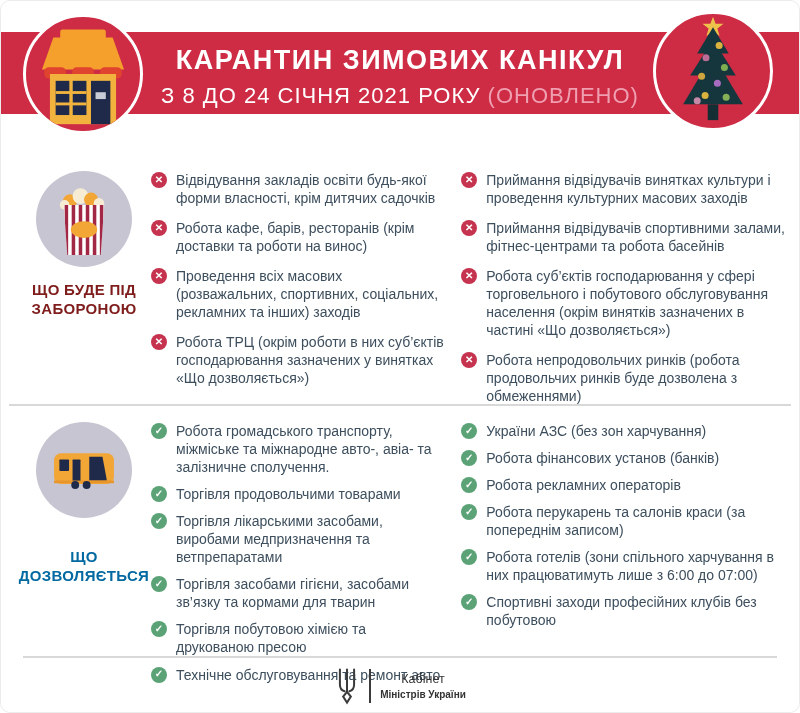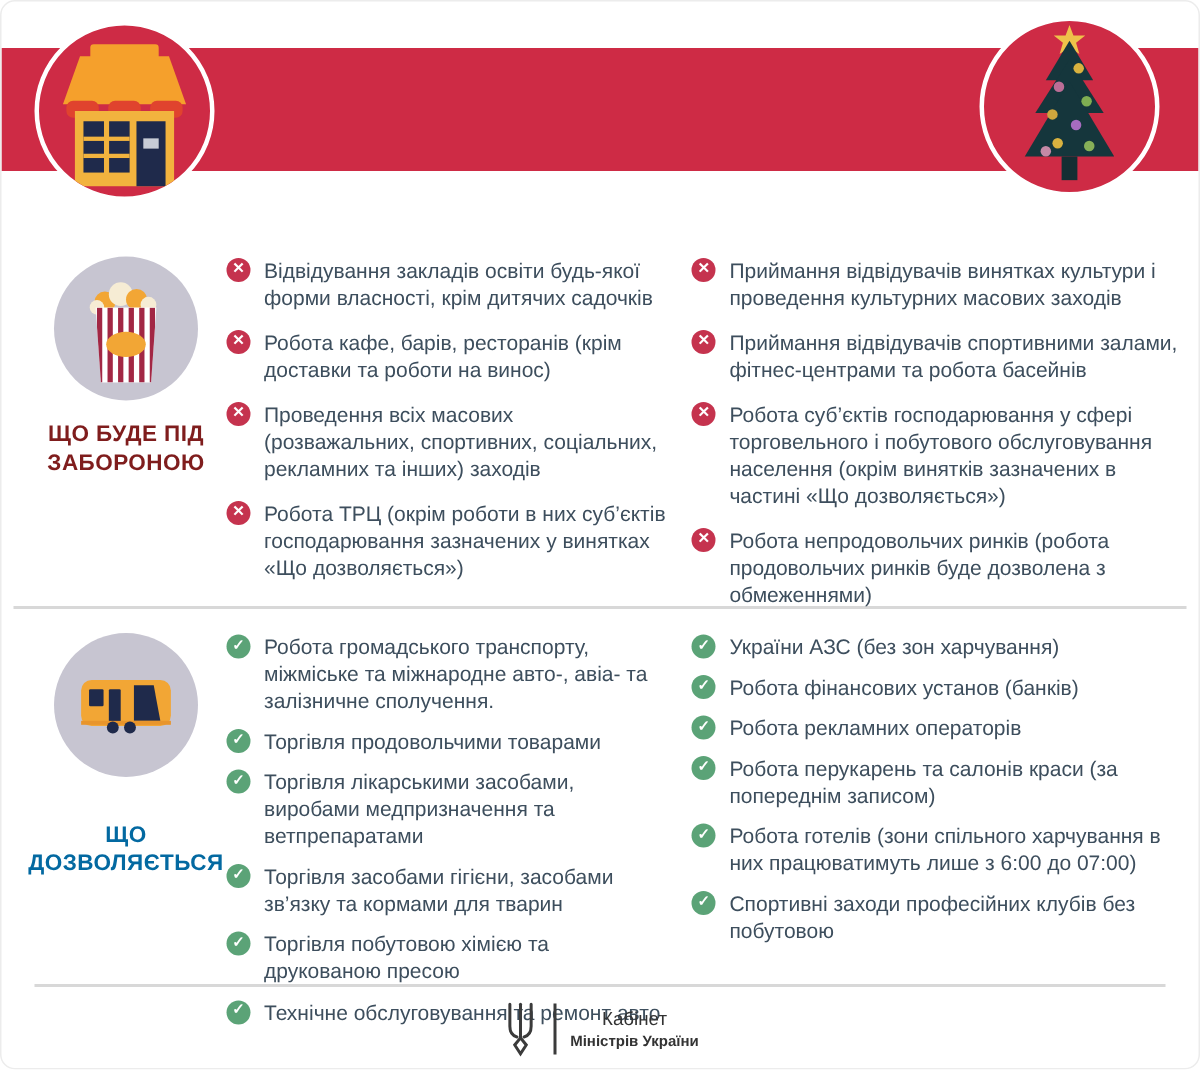--- a/index.html
+++ b/index.html
@@ -79,20 +79,27 @@
         <rect x="21" y="50" width="58" height="44" fill="#f2b33e"></rect>
         <rect x="26" y="56" width="12" height="30" fill="#1f2a4b"></rect>
         <rect x="41" y="56" width="12" height="30" fill="#1f2a4b"></rect>
         <rect x="26" y="65" width="27" height="2.5" fill="#f2b33e"></rect>
         <rect x="26" y="75" width="27" height="2.5" fill="#f2b33e"></rect>
         <rect x="57" y="56" width="17" height="38" fill="#1f2a4b"></rect>
         <rect x="61" y="66" width="9" height="6" fill="#c8ccd6"></rect>
       </svg>
     </div>
 
+    <div class="titles">
+      <div class="title">КАРАНТИН ЗИМОВИХ КАНІКУЛ</div>
+      <div class="subtitle">
+        <span>З 8 ДО 24 СІЧНЯ 2021 РОКУ</span>
+        <span class="note">(ОНОВЛЕНО)</span>
+      </div>
+    </div>
 
     <div class="hcircle right">
       <svg viewBox="0 0 110 130">
         <polygon points="55,3 58,11 67,11 60,16.5 62.5,25 55,20 47.5,25 50,16.5 43,11 52,11" fill="#eec24a"></polygon>
         <g fill="#15363c">
           <polygon points="55,15 73,45 37,45"></polygon>
           <polygon points="55,29 81,70 29,70"></polygon>
           <polygon points="55,46 89,103 21,103"></polygon>
         </g>
         <rect x="49" y="103" width="12" height="18" fill="#142e33"></rect>

